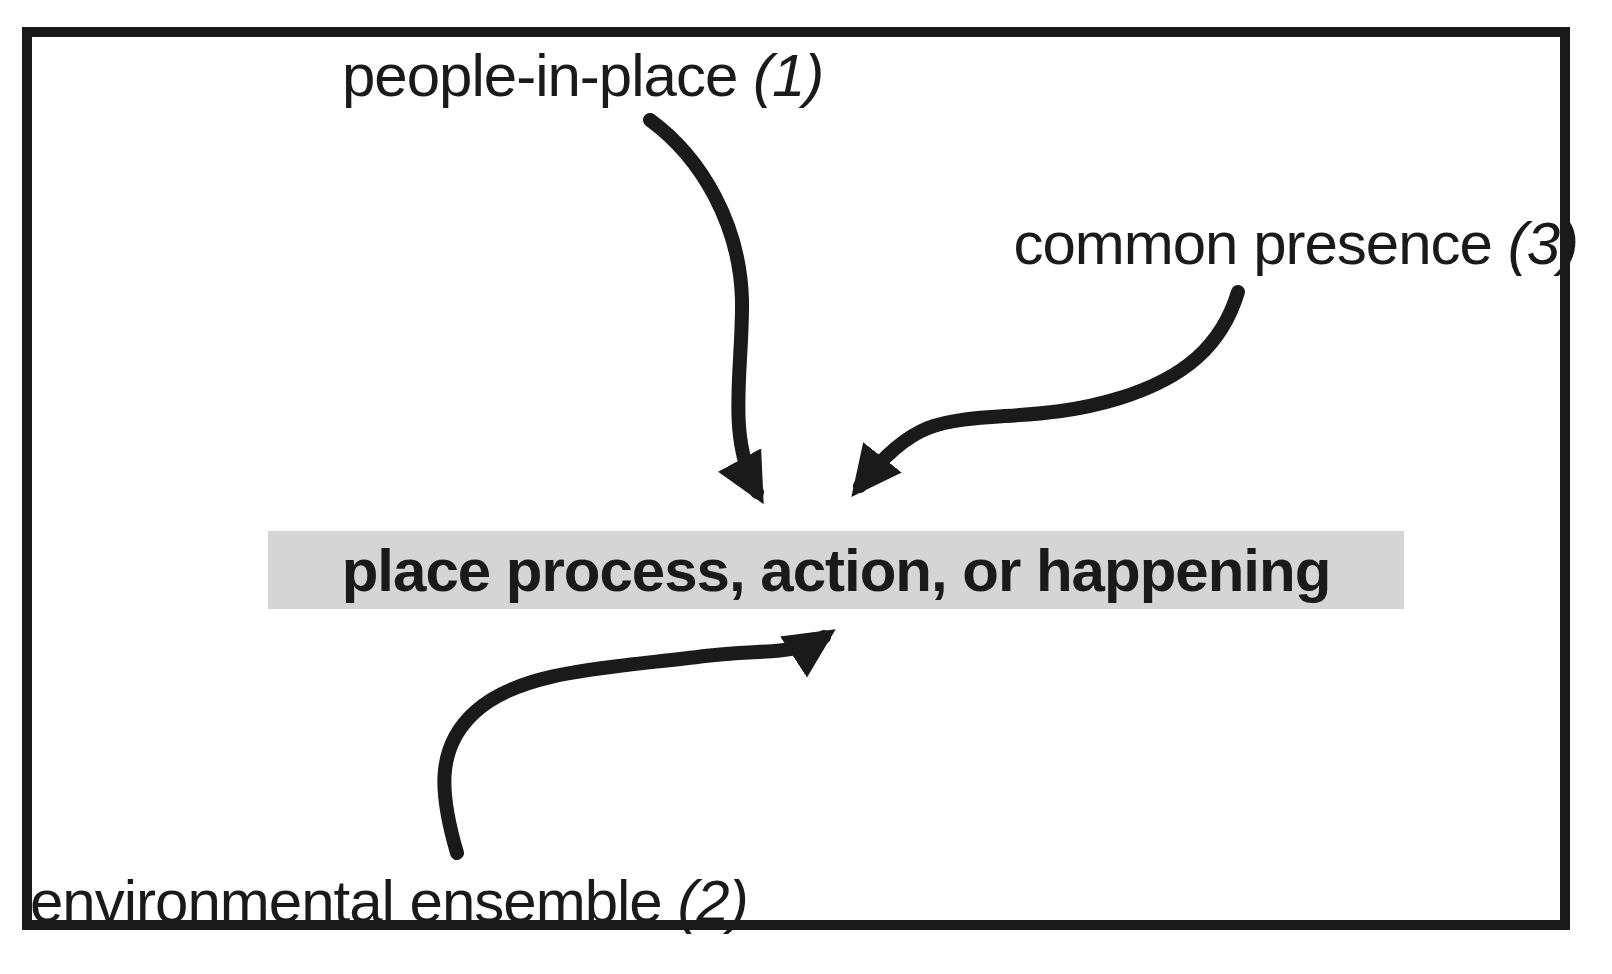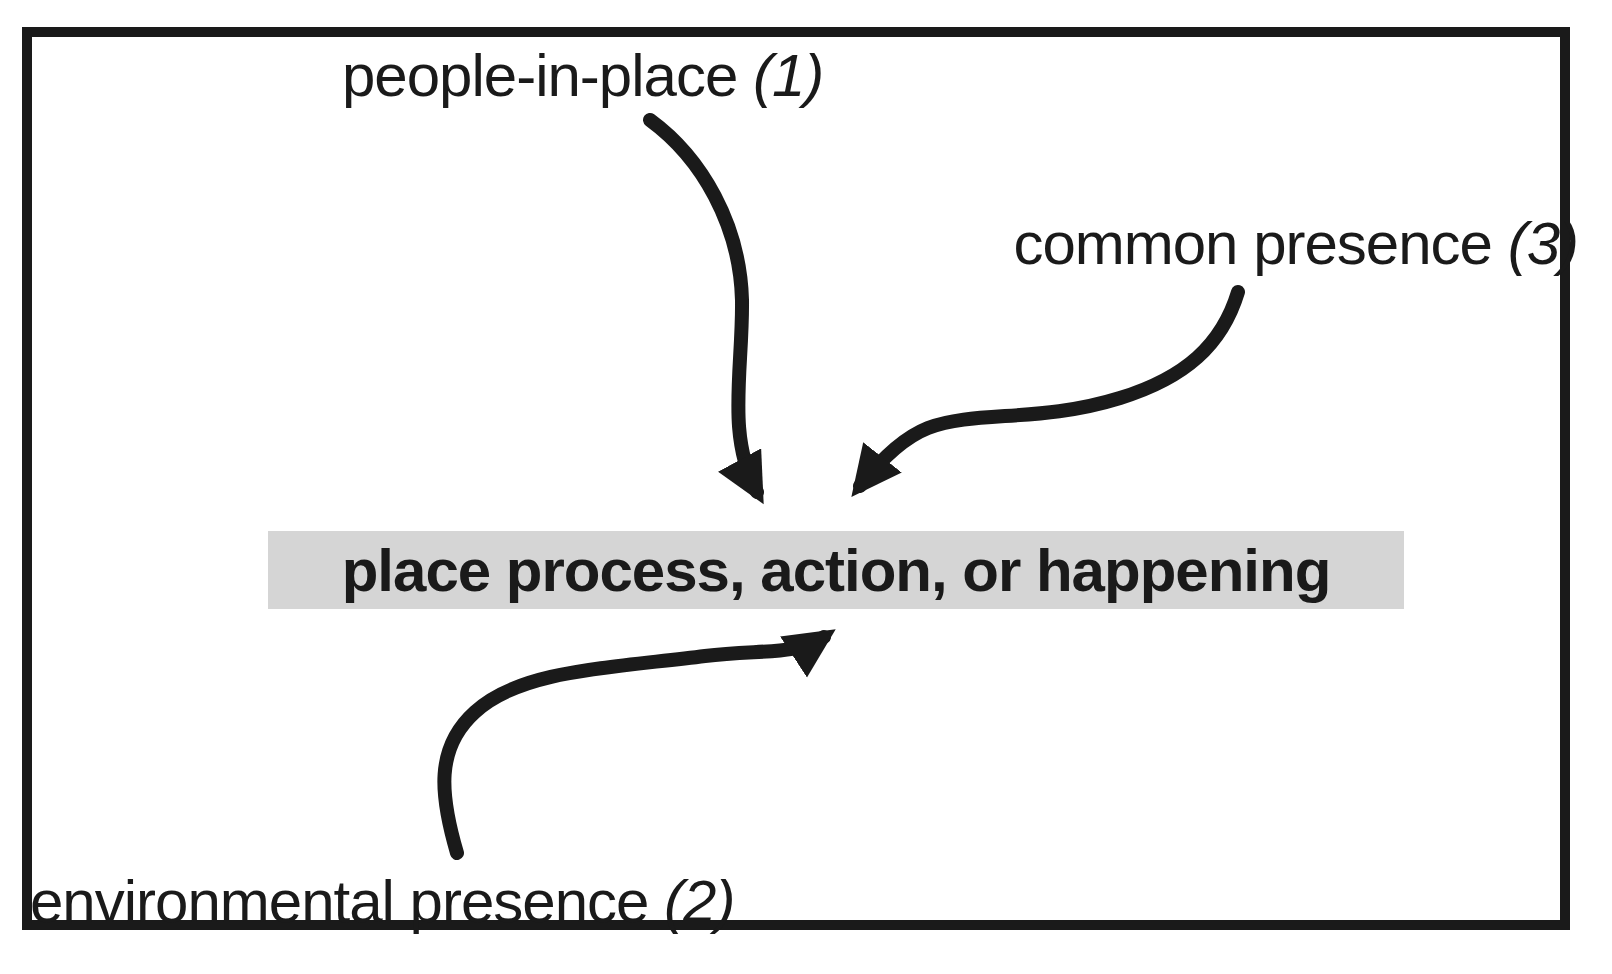--- a/index.html
+++ b/index.html
@@ -78,18 +78,18 @@
 
 <div class="diagram-label label-people">
   <span>people-in-place</span><span> </span><span class="num">(1)</span>
 </div>
 
 <div class="diagram-label label-common">
   <span>common presence</span><span> </span><span class="num">(3)</span>
 </div>
 
 <div class="diagram-label label-environmental">
-  <span>environmental presence</span><span> </span><span class="num">(2)</span>
+  <span>environmental ensemble</span><span> </span><span class="num">(2)</span>
 </div>
 
 <div class="process-box">
   <span class="box-text">place process, action, or happening</span>
 </div>
 
 </body></html>

